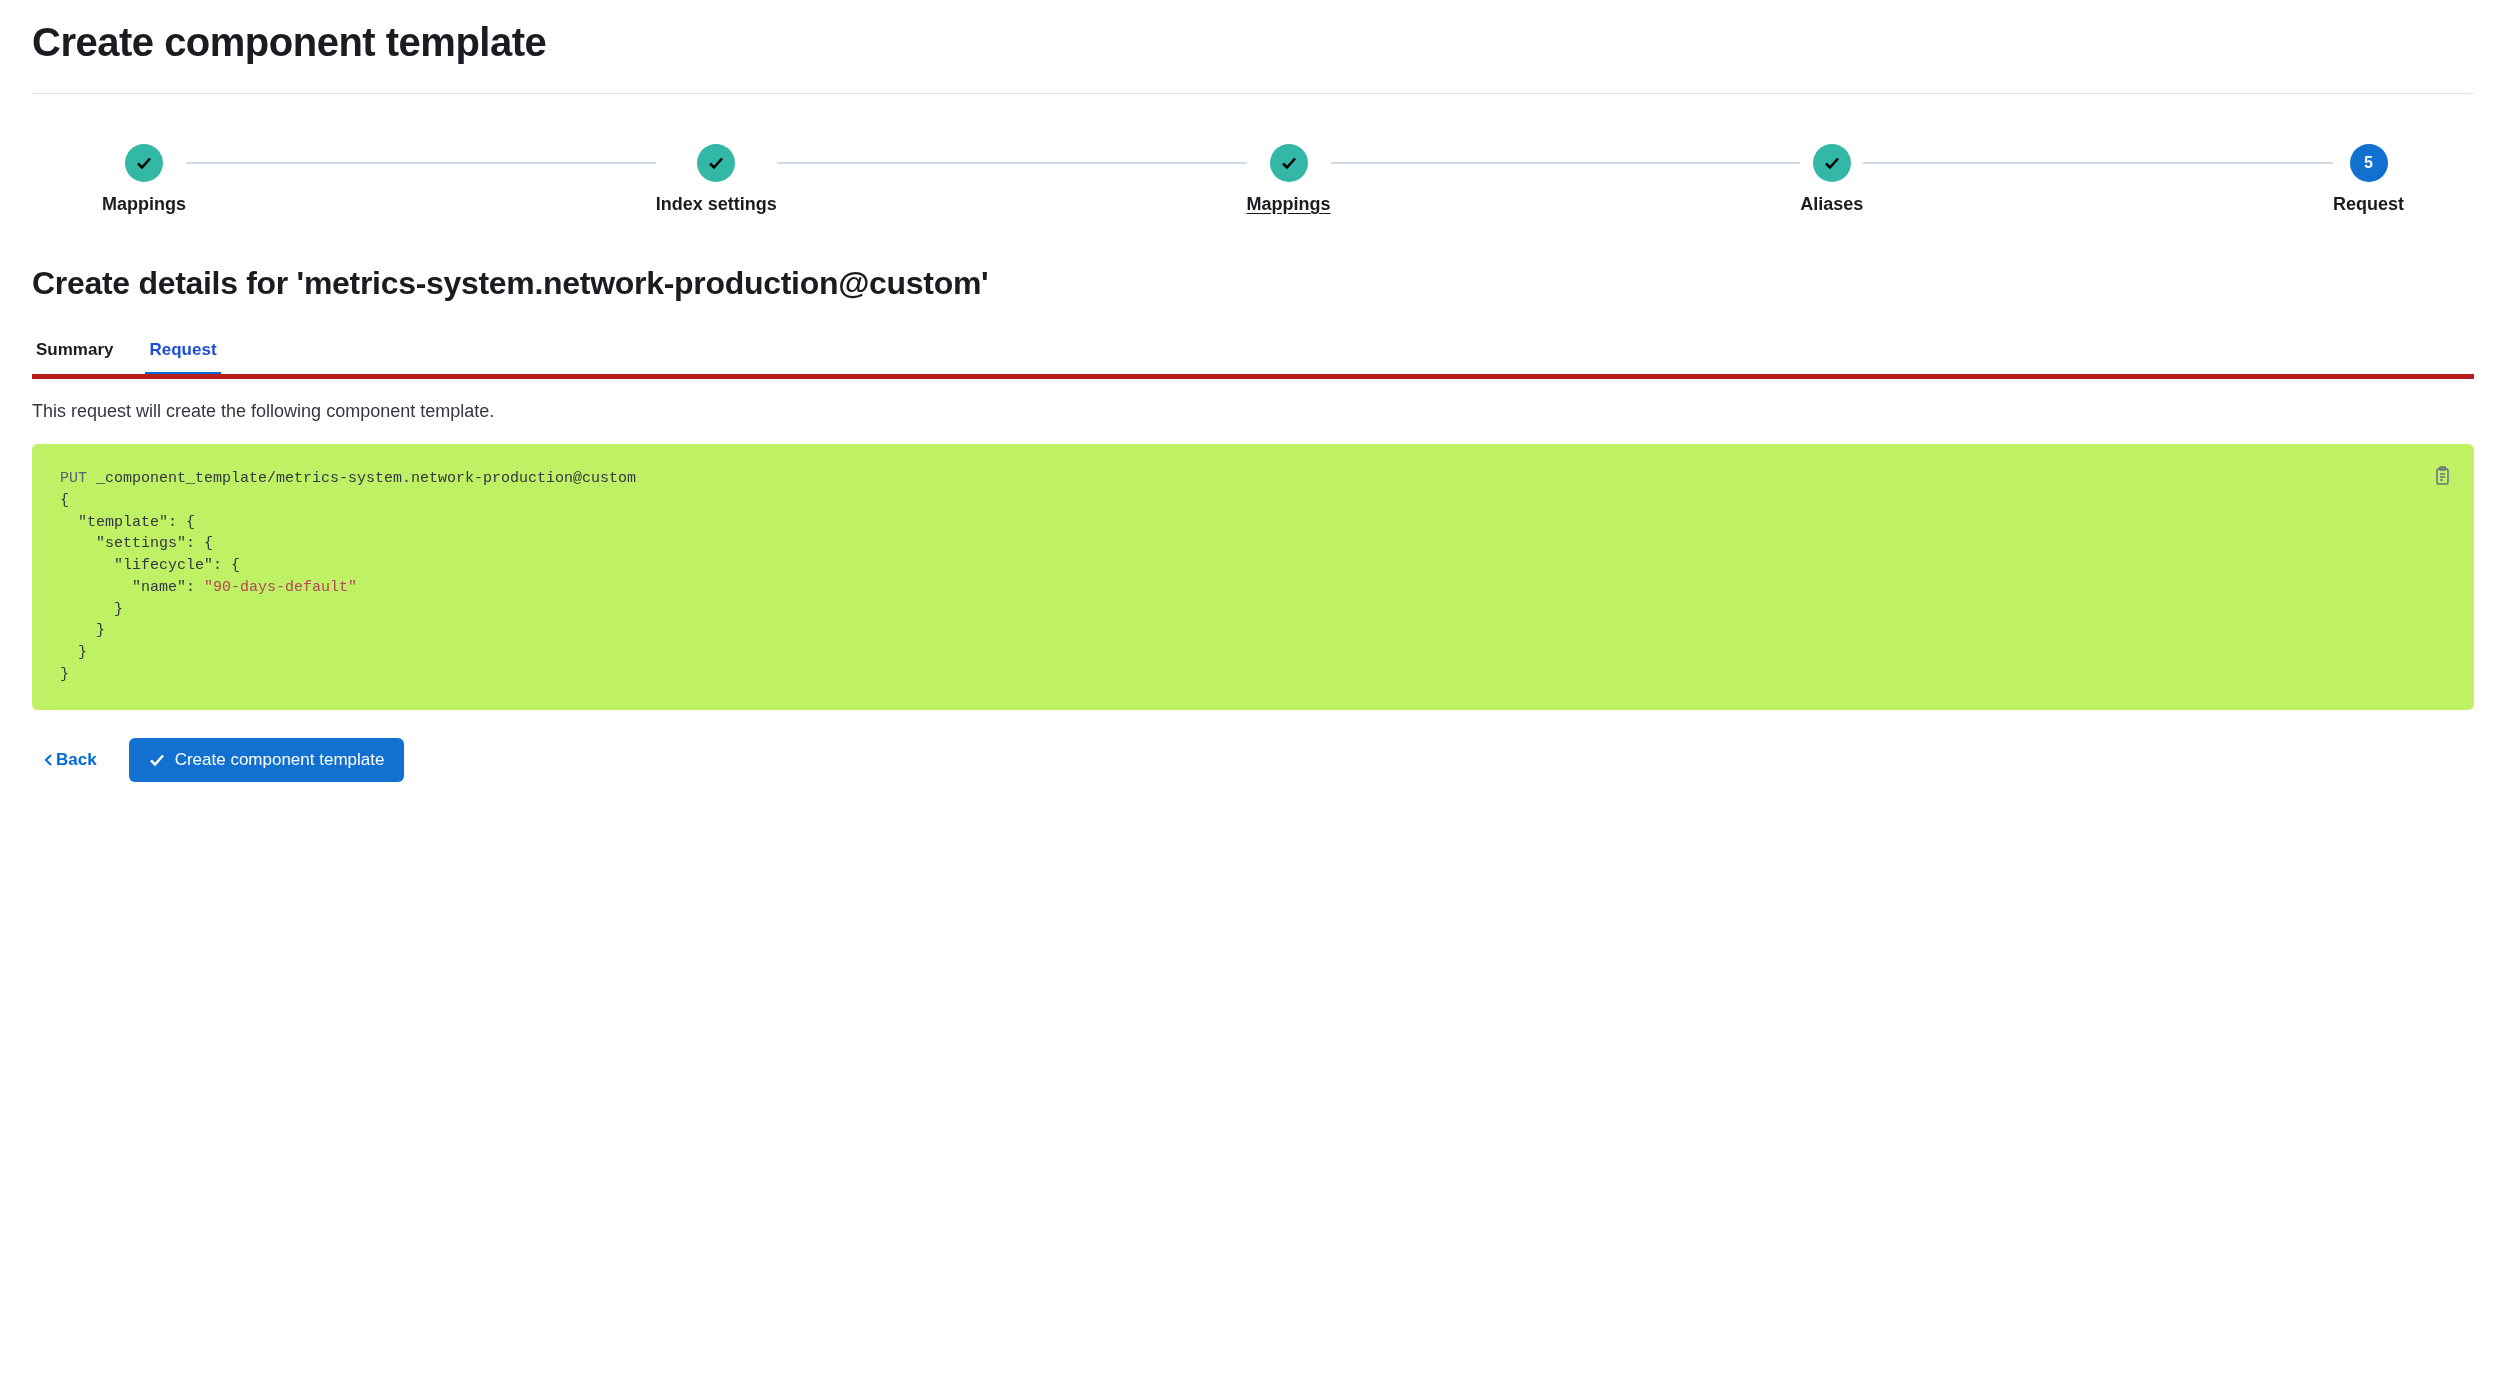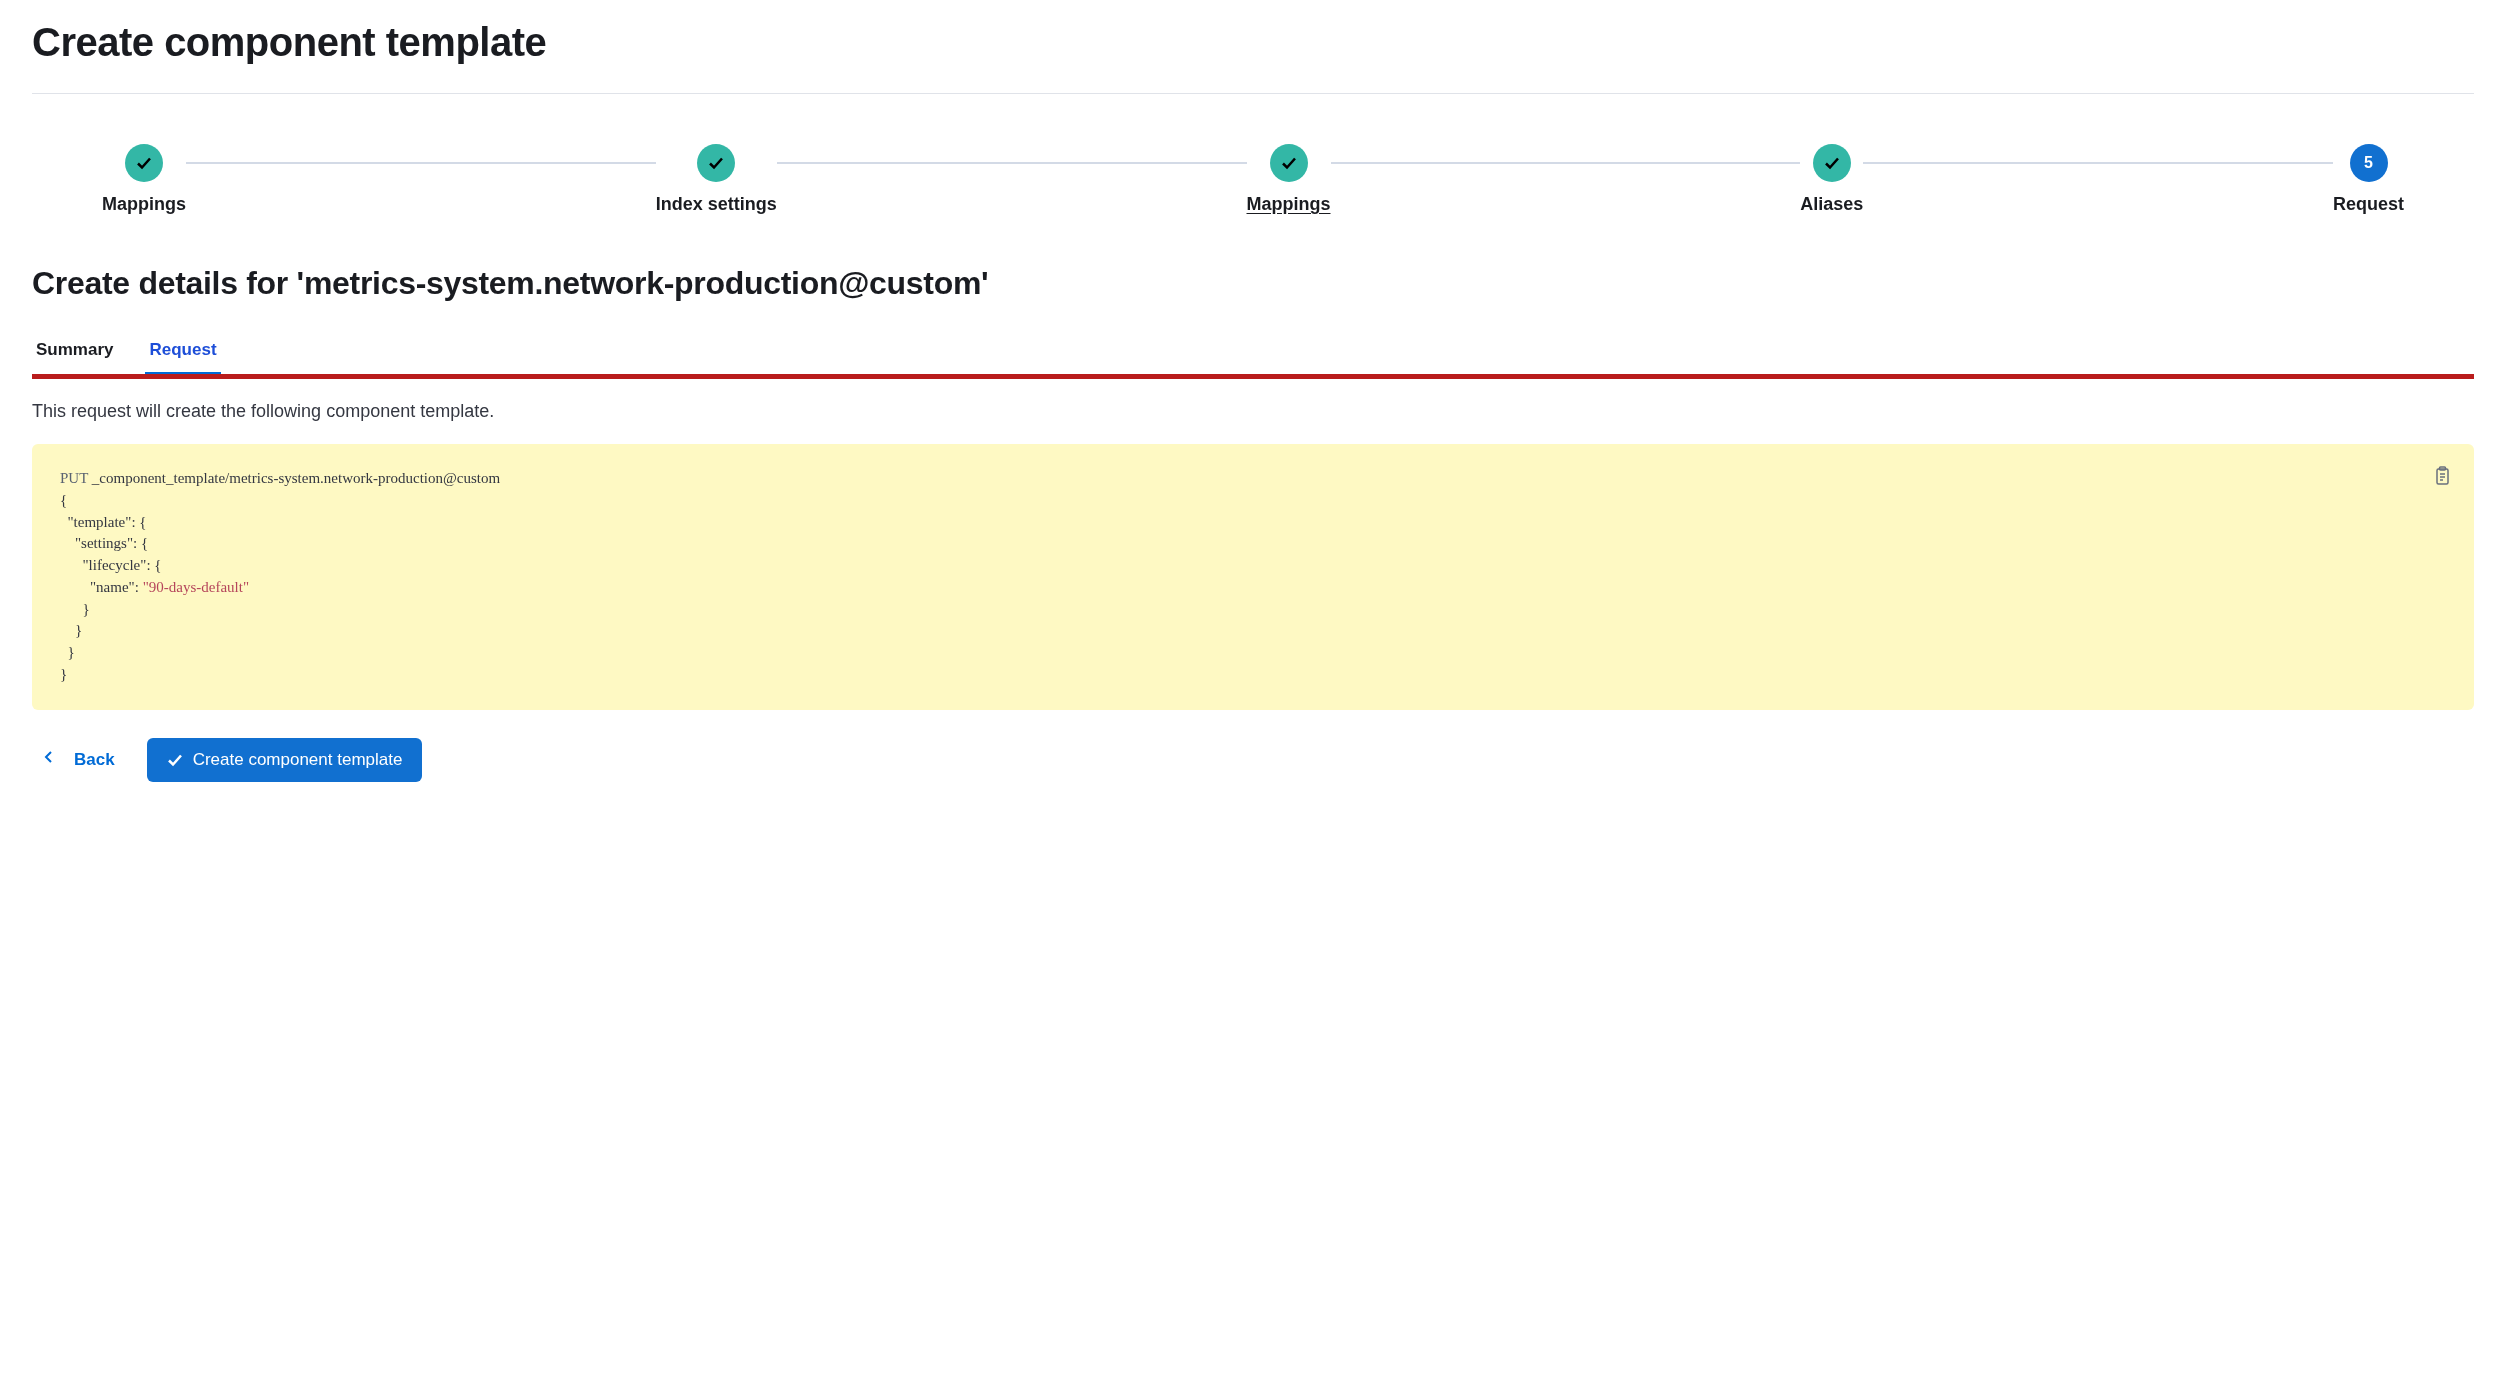--- a/index.html
+++ b/index.html
@@ -86,25 +86,25 @@
       border-bottom-color: #006bd6;
     }
 
     .description {
       font-size: 18px;
       color: #343741;
       margin-bottom: 22px;
     }
 
     .code-block {
-      background: #fef9c3;
+      background: #bef264;
       border-radius: 6px;
       padding: 24px 28px;
       position: relative;
-      font-family: Liberation Serif, serif;
+      font-family: Liberation Mono, monospace;
       font-size: 15px;
       line-height: 1.45;
       color: #343741;
       margin-bottom: 28px;
     }
     .code-block pre { white-space: pre; font-family: inherit; }
     .tok-method { color: #5a6371; }
     .tok-key { color: #343741; }
     .tok-punc { color: #343741; }
     .tok-string { color: #b5455b; }
@@ -113,21 +113,21 @@
       top: 18px; right: 18px;
       width: 28px; height: 28px;
       display: flex; align-items: center; justify-content: center;
       background: transparent; border: none; cursor: pointer;
       color: #69707d;
     }
     .copy-svg { width: 18px; height: 20px; stroke: #69707d; stroke-width: 1.5; fill: none; }
 
     .footer-actions { display: flex; align-items: center; gap: 32px; margin-left: 12px; }
     .btn-link {
-      display: inline-flex; align-items: flex-start; gap: 20px;
+      display: inline-flex; align-items: center; gap: 2px;
       color: #006bd6; font-size: 17px; font-weight: 600;
       background: none; border: none; cursor: pointer;
     }
     .btn-primary {
       display: inline-flex; align-items: center; gap: 10px;
       background: #1170d0; color: #fff;
       border: none; border-radius: 6px;
       padding: 12px 20px;
       font-size: 17px; font-weight: 500;
       cursor: pointer;

